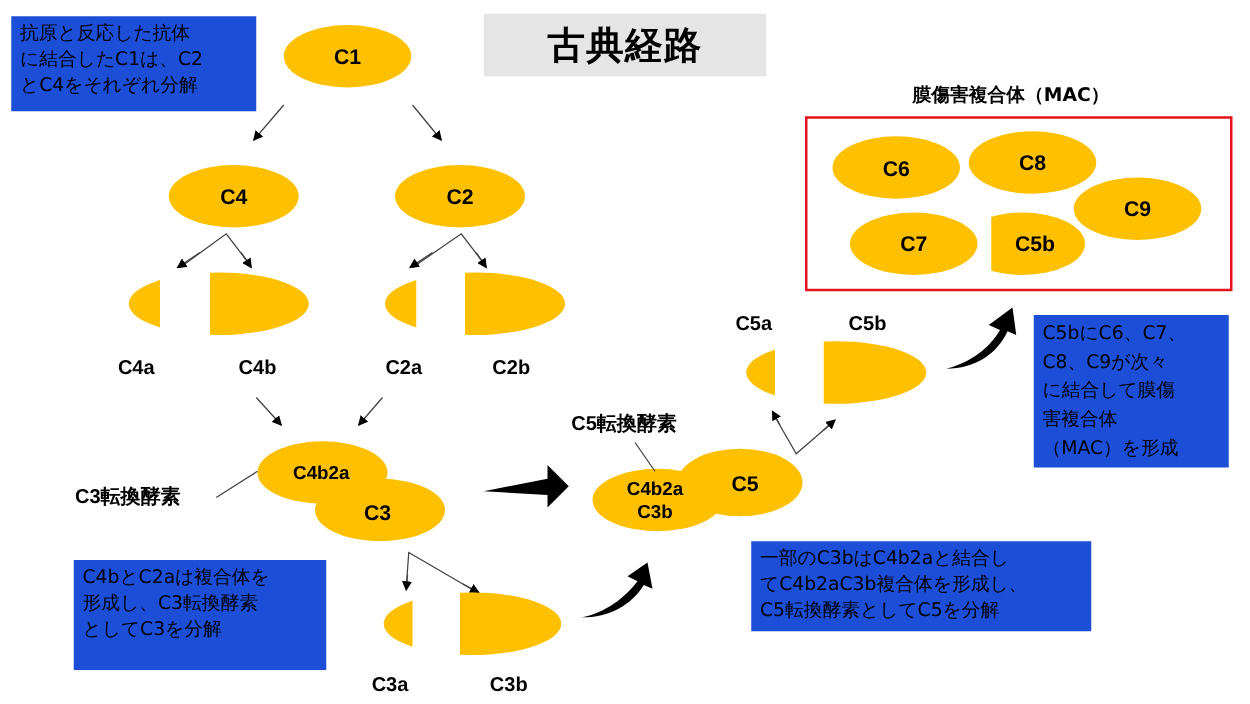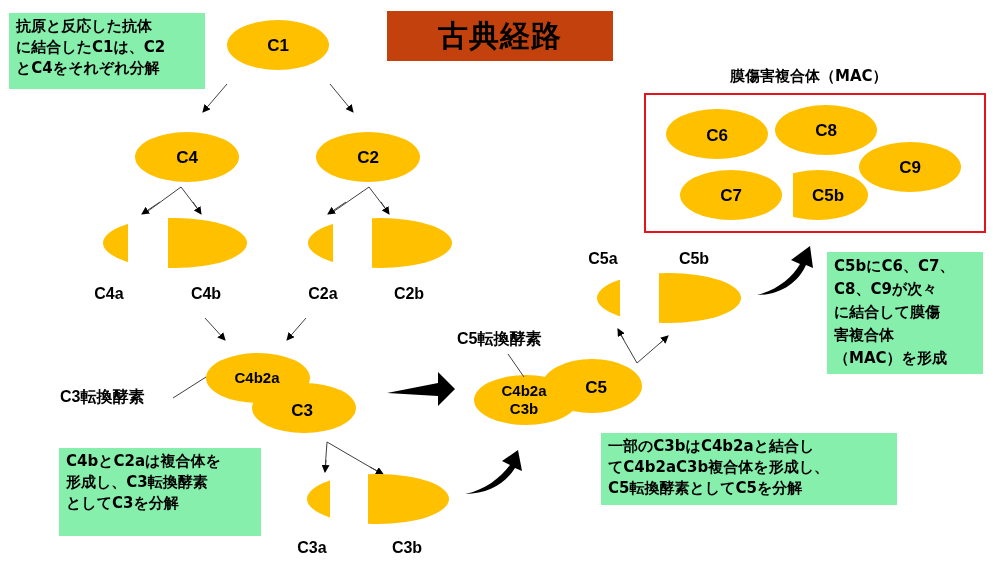--- a/index.html
+++ b/index.html
@@ -1,39 +1,39 @@
 <!DOCTYPE html>
 <html><head>
 <meta charset="utf-8">
 <style>
   html, body { margin: 0; padding: 0; background: #ffffff; }
   body { width: 1000px; height: 563px; position: relative; overflow: hidden;
          font-family: "DejaVu Sans", "Liberation Sans", sans-serif; color: #000; }
   svg#diagram { position: absolute; left: 0; top: 0; }
   .node-text { font-family: "Liberation Sans", "DejaVu Sans", sans-serif; font-weight: bold; font-size: 17px; fill: #000; }
   .label-text { font-family: "Liberation Sans", "DejaVu Sans", sans-serif; font-weight: bold; font-size: 16px; fill: #000; }
-  .note { position: absolute; background: #86efac; font-weight: bold; font-size: 15px; line-height: 21px;
+  .note { position: absolute; background: #1d4ed8; font-weight: normal; font-size: 15px; line-height: 21px;
           padding: 3px 7px; box-sizing: border-box; white-space: pre-line; }
-  .title-box { position: absolute; left: 387px; top: 11px; width: 226px; height: 50px; background: #c2410c;
+  .title-box { position: absolute; left: 387px; top: 11px; width: 226px; height: 50px; background: #e5e5e5;
                display: flex; align-items: center; justify-content: center; font-size: 30px; font-weight: bold; letter-spacing: 1px; }
   .mac-title { position: absolute; left: 730px; top: 67px; font-size: 15px; font-weight: bold; }
   .mac-box { position: absolute; left: 644px; top: 93px; width: 342px; height: 140px; border: 2px solid #e3141c; box-sizing: border-box; }
 </style>
 </head>
 <body>
 
 <div class="title-box">古典経路</div>
 
 <div class="note" style="left:9px; top:13px; width:196px; height:76px;">抗原と反応した抗体
 に結合したC1は、C2
 とC4をそれぞれ分解</div>
 <div class="note" style="left:59px; top:448px; width:202px; height:88px;">C4bとC2aは複合体を
 形成し、C3転換酵素
 としてC3を分解</div>
-<div class="note" style="left:601px; top:433px; width:296px; height:72px;">一部のC3bはC4b2aと結合し
+<div class="note" style="left:601px; top:433px; width:272px; height:72px;">一部のC3bはC4b2aと結合し
 てC4b2aC3b複合体を形成し、
 C5転換酵素としてC5を分解</div>
 <div class="note" style="left:827px; top:240px; width:156px; height:122px; line-height:23px;margin-top:12px;">C5bにC6、C7、
 C8、C9が次々
 に結合して膜傷
 害複合体
 （MAC）を形成</div>
 
 <div class="mac-title">膜傷害複合体（MAC）</div>
 <div class="mac-box"></div>

